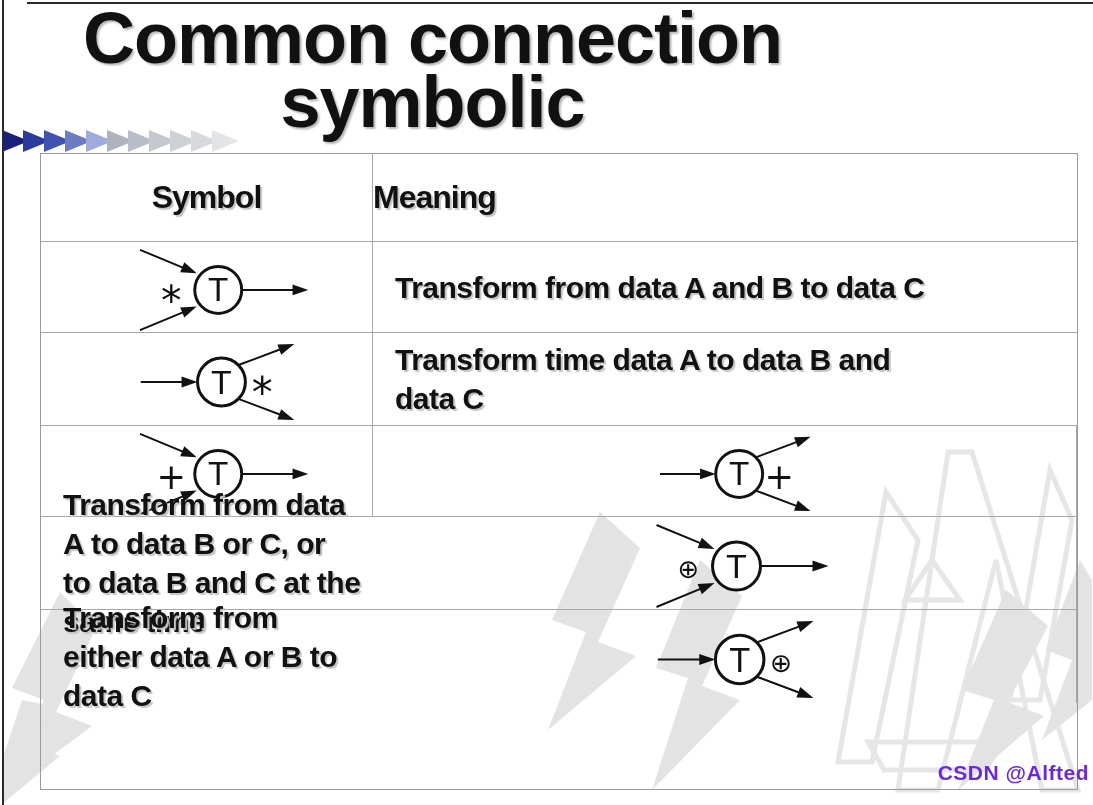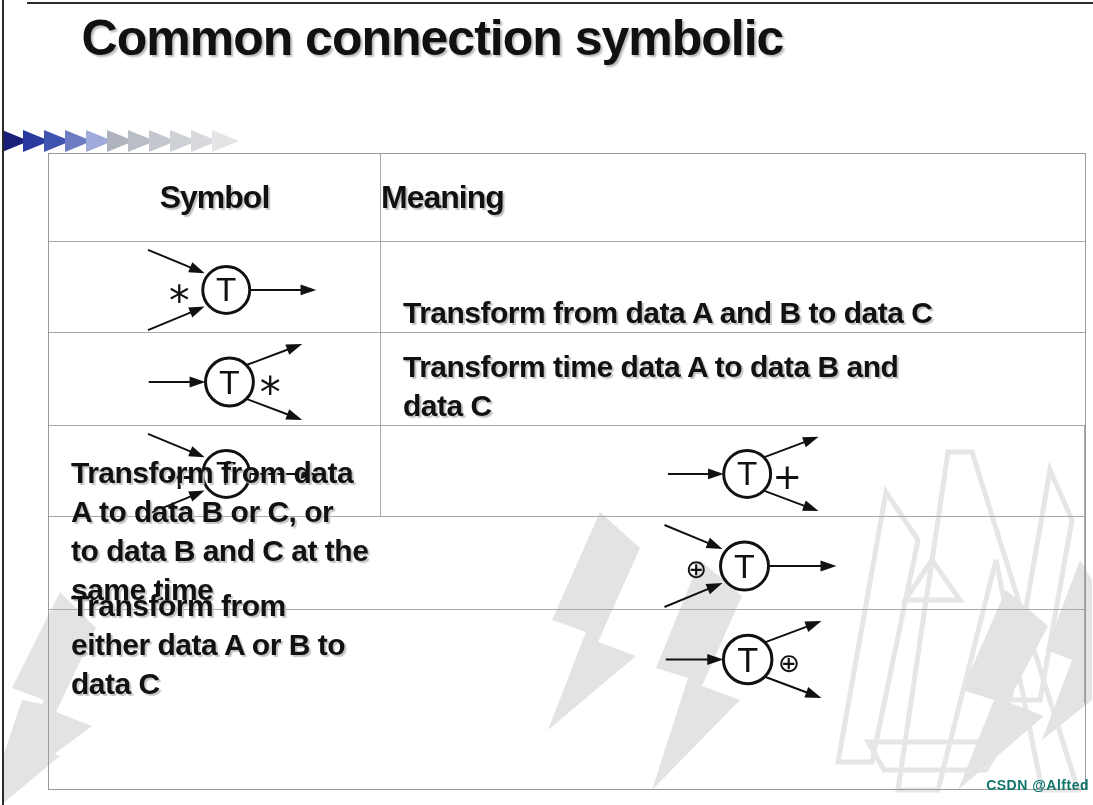--- a/index.html
+++ b/index.html
@@ -7,52 +7,52 @@
     width:1093px;height:805px;position:relative;overflow:hidden;
     background:#ffffff;font-family:"Liberation Sans",sans-serif;color:#111;
   }
   
   .edge-left{position:absolute;left:2px;top:0;width:2px;height:805px;background:#2a2a2a;z-index:3;}
   .edge-top{position:absolute;left:27px;top:2px;height:2px;right:0;background:#2a2a2a;z-index:3;}
 
   
   .title{
     position:absolute;left:0;top:6px;width:865px;text-align:center;z-index:2;
-    font-weight:bold;font-size:50px;line-height:64px;letter-spacing:-1px;
+    font-weight:bold;font-size:72px;line-height:64px;letter-spacing:-1px;
     text-shadow:2px 2px 2px #b9b9b9;
   }
 
   
   .arrow-strip{position:absolute;left:2px;top:129px;z-index:2;}
 
   
   .bg-art{position:absolute;left:0;top:0;z-index:0;}
 
   
   .sym-table{
-    position:absolute;left:48px;top:153px;width:1038px;height:637px;z-index:1;
+    position:absolute;left:40px;top:153px;width:1038px;height:637px;z-index:1;
     display:grid;grid-template-columns:332px 1fr;
     grid-template-rows:88px 91px 93px 91px 93px 93px 87px;
     border:1.5px solid #9a9a9a;box-sizing:border-box;background:transparent;
   }
   .cell{box-sizing:border-box;display:flex;align-items:center;border-bottom:1.5px solid #a8a8a8;min-width:0;}
   .cell.sym{border-right:1.5px solid #a8a8a8;justify-content:center;padding:0;}
   .sym-table > .cell:nth-last-child(-n+2){border-bottom:none;}
   .head{font-weight:bold;font-size:32px;letter-spacing:-1px;text-shadow:2px 2px 1px #c4c4c4;}
-  .meaning-cell{padding-left:22px;padding-right:10px;align-items:flex-end;}
+  .meaning-cell{padding-left:22px;padding-right:10px;}
   .meaning-text{
     font-weight:bold;font-size:30px;line-height:39px;letter-spacing:-0.5px;
     white-space:pre-line;text-shadow:2px 2px 1px #c4c4c4;
   }
   .symbol-svg{width:100%;height:100%;display:block;}
 
   
   .credit{
-    position:absolute;right:4px;bottom:12px;z-index:2;
-    font-size:14px;font-weight:bold;color:#0f766e;letter-spacing:0.5px;
+    position:absolute;right:4px;bottom:20px;z-index:2;
+    font-size:21px;font-weight:bold;color:#6d28d9;letter-spacing:0.5px;
   }
 </style>
 </head>
 <body>
 
 <svg class="bg-art" width="1093" height="805" viewBox="0 0 1093 805" aria-hidden="true">
   <g fill="none" stroke="#e6e6e6" stroke-width="5">
     <polygon points="886,492 838,762 872,762 918,540"></polygon>
     <polygon points="948,452 898,790 938,790 996,560 1042,790 1078,790 972,452"></polygon>
     <polygon points="1050,470 1010,700 1040,700 1072,520"></polygon>

